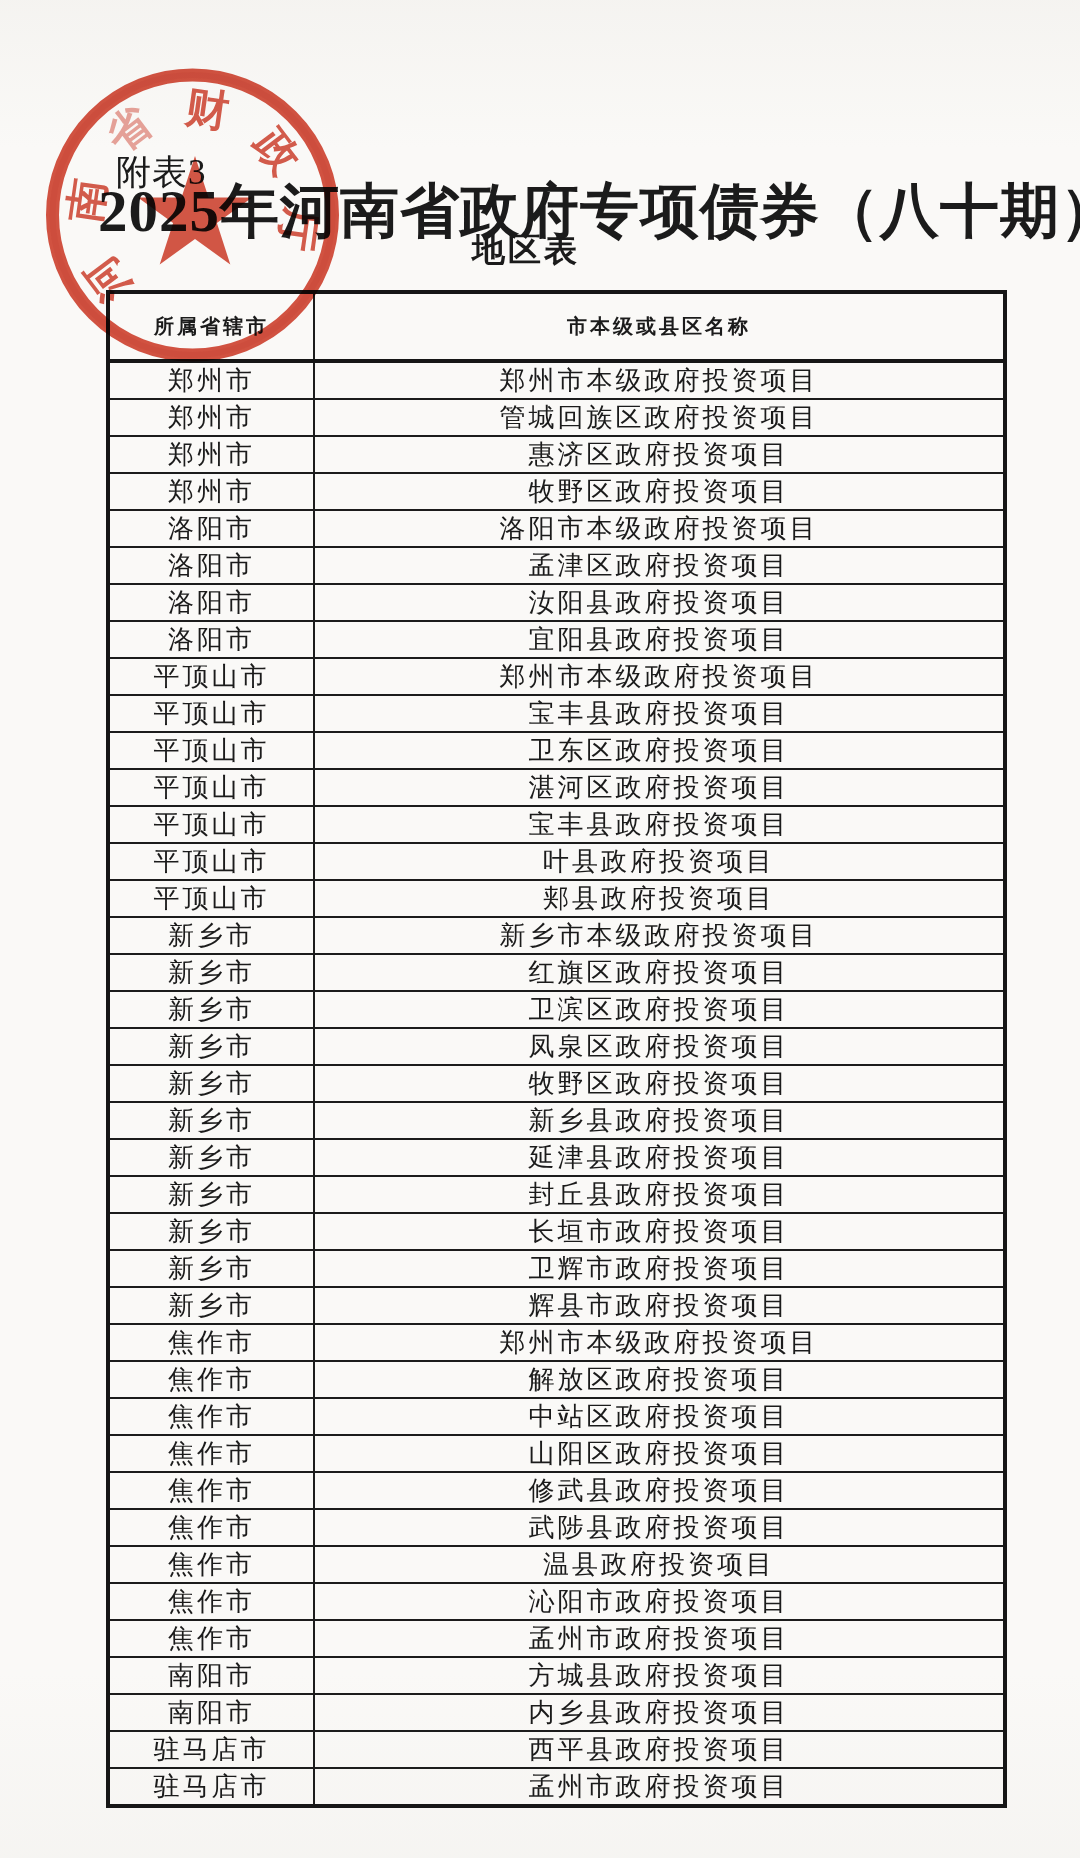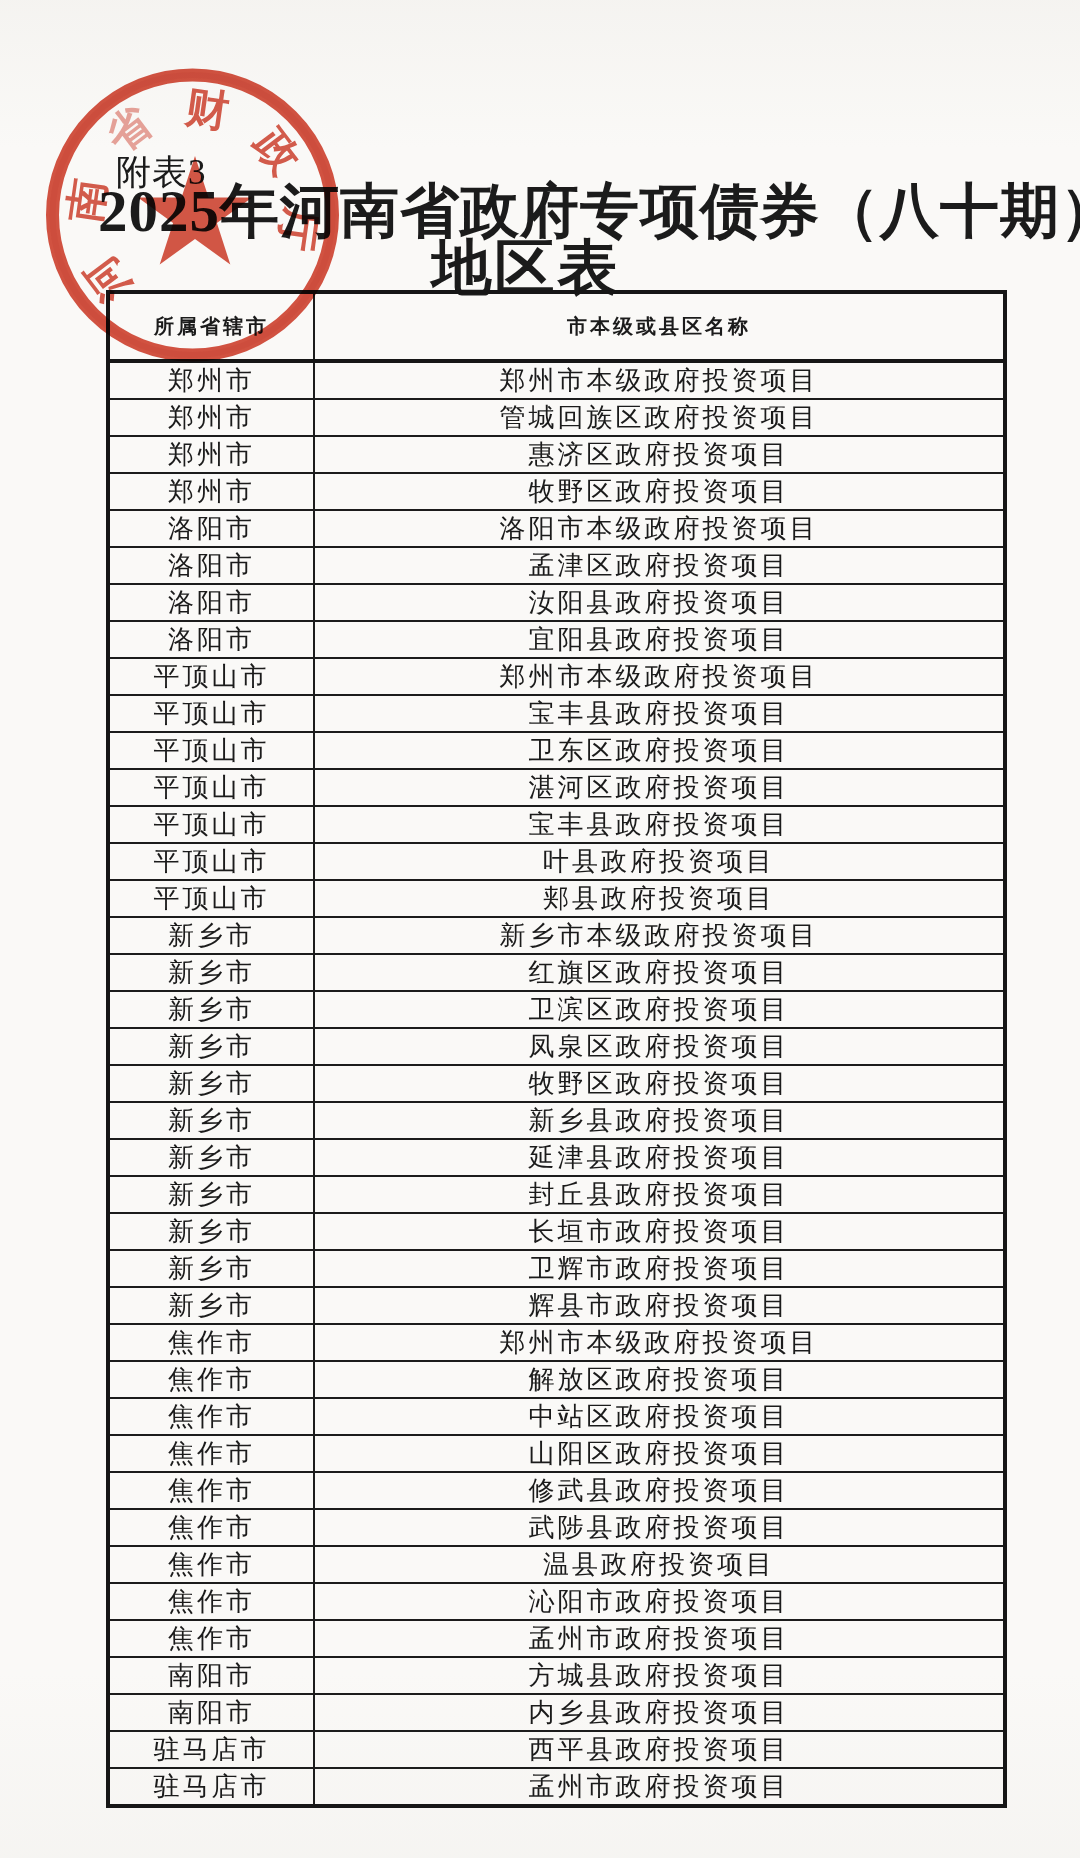--- a/index.html
+++ b/index.html
@@ -38,21 +38,21 @@
     left: 0; top: 172px; width: 100%;
     font-size: 59px;
     font-weight: 700;
     letter-spacing: 1px;
     white-space: nowrap;
     font-family: Liberation Serif, serif;
   }
   .title-line2 {
     position: absolute;
     left: -20px; top: 228px; width: 100%;
-    font-size: 60px;
+    font-size: 33px;
     font-weight: 700;
     letter-spacing: 3px;
   }
 
   table.region-table {
     position: absolute;
     left: 106px; top: 290px;
     width: 897px;
     border-collapse: collapse;
     table-layout: fixed;

